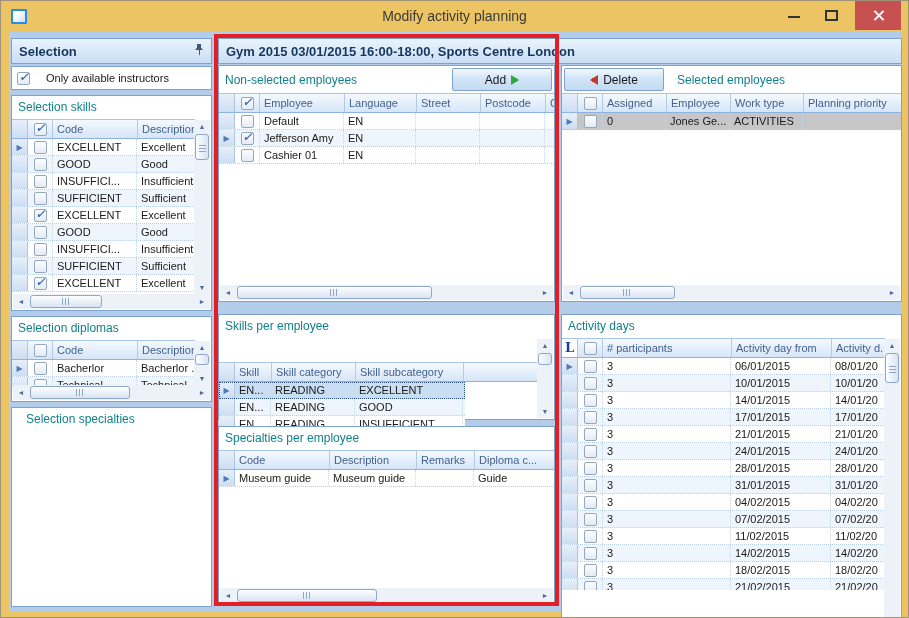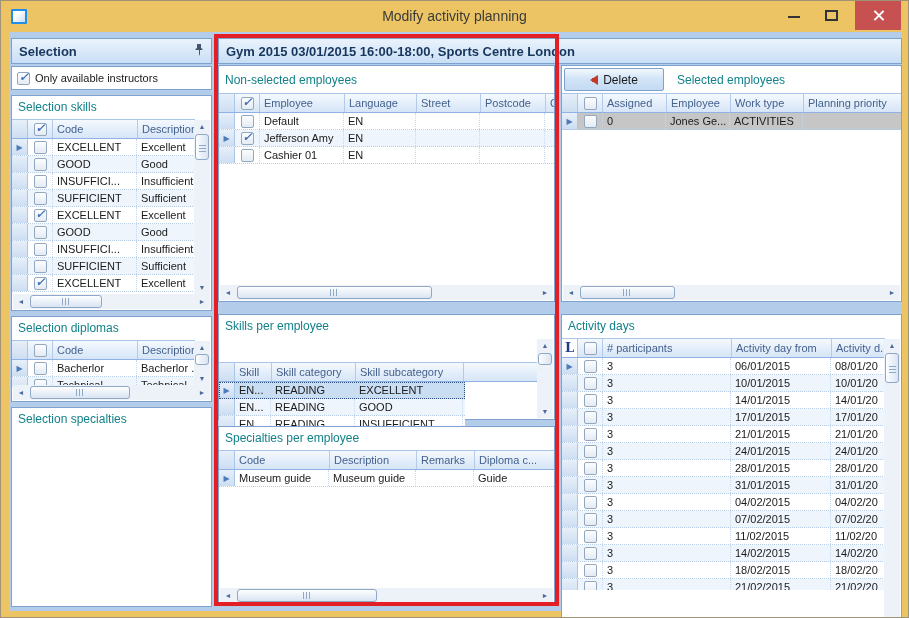--- a/index.html
+++ b/index.html
@@ -65,24 +65,24 @@
   .arrow-right { width:0; height:0; border-top:5px solid transparent; border-bottom:5px solid transparent; border-left:8px solid #2FA83C; }
   .arrow-right-tail { width:5px; height:4px; background:#2FA83C; margin-right:-6px; }
   .arrow-left { width:0; height:0; border-top:5px solid transparent; border-bottom:5px solid transparent; border-right:8px solid #C0392B; }
   .arrow-left-tail { width:5px; height:4px; background:#C0392B; margin-left:-6px; }
 
   .toolbar { position:relative; height:27px; background:#fff; }
   .toolbar .lbl { position:absolute; top:7px; color:#12818A; font-size:12px; }
 
   
   .p-selhdr  { left:2px; top:6px;  width:201px; height:26px; }
-  .p-instr   { left:2px; top:34px; width:201px; height:24px; display:flex; align-items:center; gap:5px; padding-left:5px; font-size:11px; }
+  .p-instr   { left:2px; top:34px; width:201px; height:24px; display:flex; align-items:center; gap:16px; padding-left:5px; font-size:11px; }
   .p-skills  { left:2px; top:63px; width:201px; height:216px; }
   .p-diplomas{ left:2px; top:284px; width:201px; height:86px; }
-  .p-specs   { left:2px; top:375px; width:201px; height:200px; }
+  .p-specs   { left:2px; top:375px; width:201px; height:200px;padding-left:8px; }
   .p-gymhdr  { left:209px; top:6px; width:684px; height:26px; }
   .p-midtop  { left:209px; top:33px; width:337px; height:237px; }
   .p-midskills { left:209px; top:282px; width:337px; height:106px; }
   .p-midspecs  { left:209px; top:394px; width:337px; height:179px; }
   .p-righttop  { left:552px; top:33px; width:341px; height:237px; }
   .p-activity  { left:552px; top:282px; width:341px; height:371px; }
 
   .pin-icon { margin-left:auto; }
 
   .red-box { position:absolute; left:205px; top:2px; width:345px; height:572px; border:4px solid #E31E24; pointer-events:none; z-index:50; }
@@ -297,20 +297,27 @@
       <div class="sec-title">Selection specialties</div>
     </div>
 
     <div class="panel p-gymhdr hdr-bar">
       <span>Gym 2015 03/01/2015 16:00-18:00, Sports Centre London</span>
     </div>
 
     <div class="panel p-midtop">
       <div class="toolbar">
         <span class="lbl" style="left:6px">Non-selected employees</span>
+        <div class="tool-btn" style="right:2px; top:2px; width:100px;">
+          <span>Add</span>
+          <span style="display:flex;align-items:center;">
+              <span class="arrow-right-tail"></span>
+              <span class="arrow-right"></span>
+            </span>
+        </div>
       </div>
       <div class="grid-head">
         <span class="sel-cell"></span>
         <span class="cb-cell">
             <i class="cb checked"></i>
           </span>
         <span class="hcell first" style="width:84px">Employee</span>
         <span class="hcell" style="width:72px">Language</span>
         <span class="hcell" style="width:64px">Street</span>
         <span class="hcell" style="width:65px">Postcode</span>

